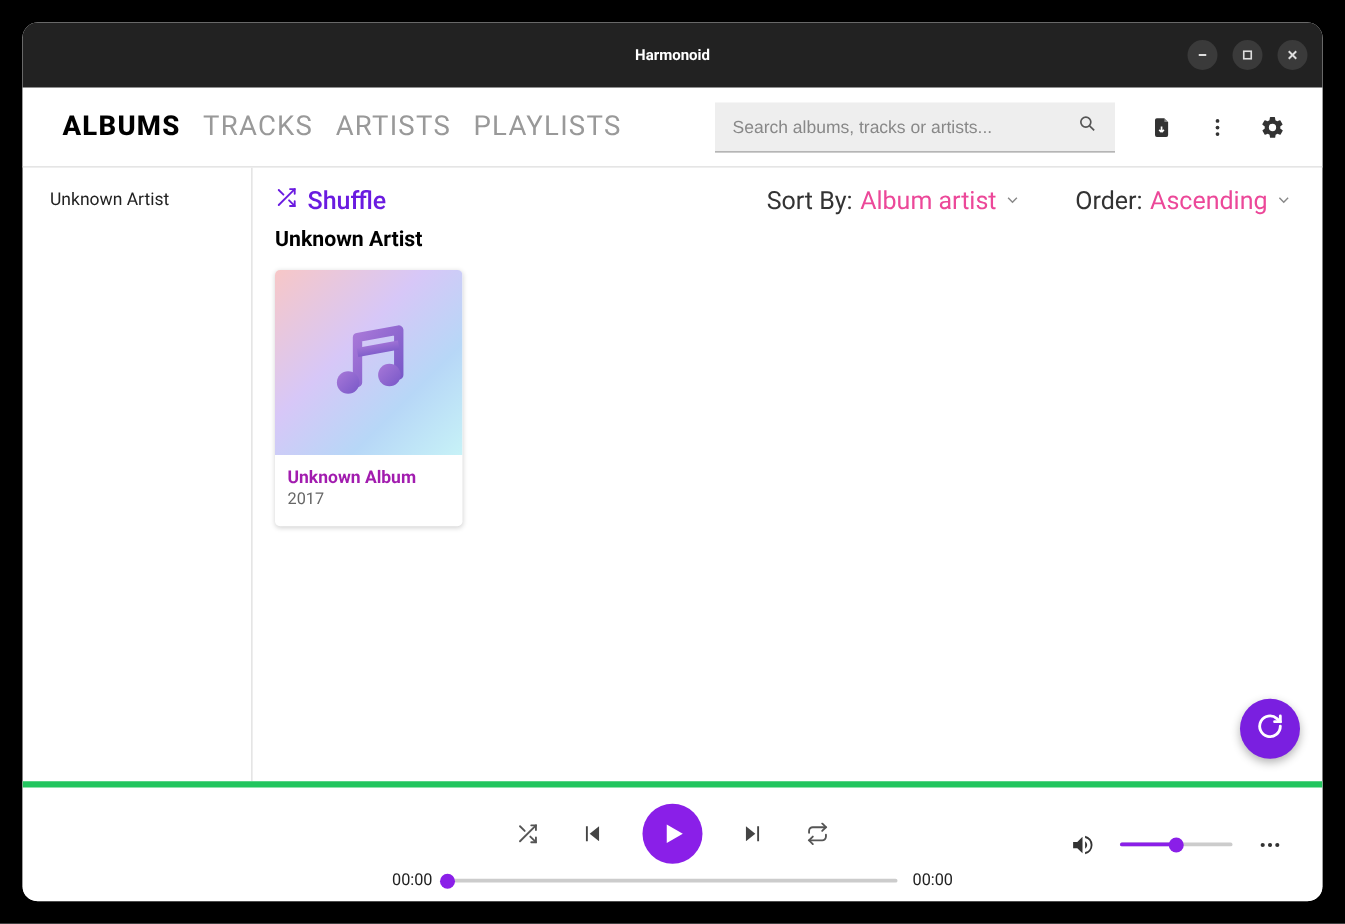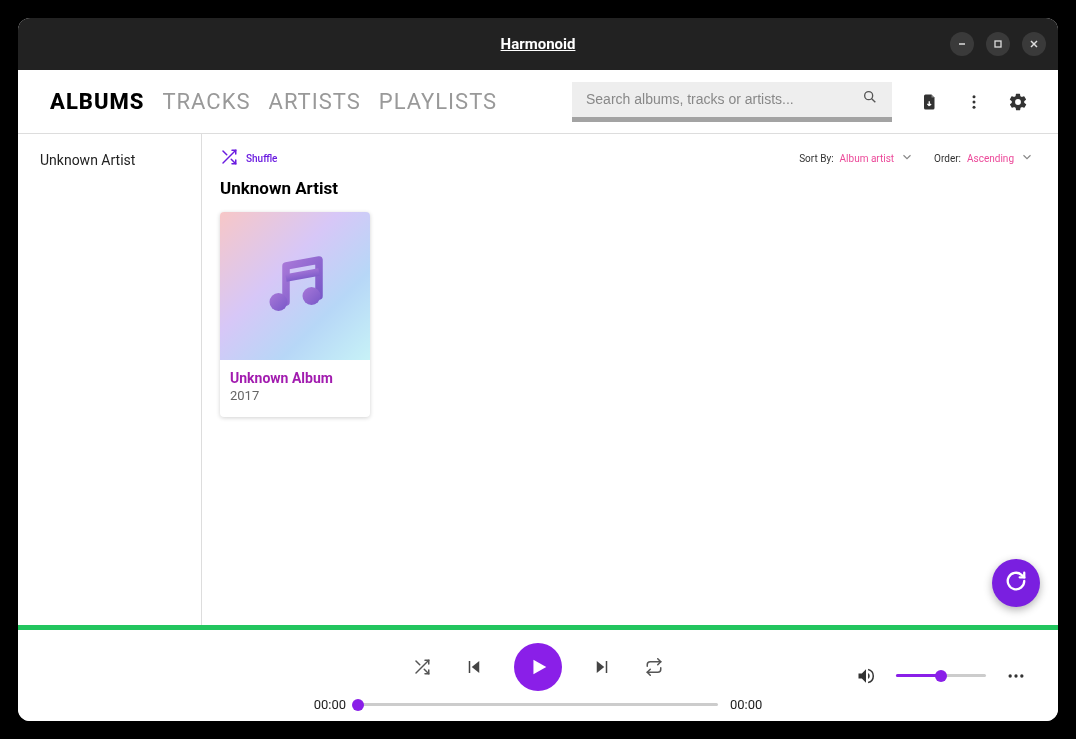--- a/index.html
+++ b/index.html
@@ -27,22 +27,21 @@
       height: 52px;
       background: #222;
       display: flex;
       align-items: center;
       justify-content: center;
       position: relative;
     }
     .titlebar-title {
       color: #fff;
       font-weight: 700;
-      font-size: 15px;
-      text-decoration: underline;
+      font-size: 12px;
     }
     .window-controls {
       position: absolute;
       right: 12px;
       display: flex;
       gap: 12px;
     }
     .win-btn {
       width: 24px;
       height: 24px;
@@ -69,21 +68,21 @@
       color: #999;
       letter-spacing: 1px;
       cursor: pointer;
     }
     .tab.active { font-weight: 800; color: #000; }
     .toolbar-spacer { flex: 1; }
     .search {
       width: 320px;
       height: 40px;
       background: #eee;
-      border-bottom: 5px solid #a3a3a3;
+      border-bottom: 1px solid #a3a3a3;
       display: flex;
       align-items: center;
       padding: 0 14px;
       gap: 10px;
     }
     .search-input {
       flex: 1;
       border: none;
       background: transparent;
       outline: none;
@@ -106,22 +105,23 @@
       color: #222;
     }
     .main {
       flex: 1;
       padding: 14px 24px 0 18px;
       position: relative;
     }
     .controls-row {
       display: flex;
       align-items: center;
-      font-size: 10px;
+      font-size: 20px;
       margin-bottom: 10px;
+      gap: 23px;
     }
     .shuffle-btn { display:flex; align-items:center; gap:8px; color:#6a1be0; cursor:pointer; font-weight:500; }
     .controls-spacer { flex:1; }
     .sort-group { display:flex; align-items:center; gap:6px; margin-left:20px; color:#333; }
     .sort-value { color:#ec4899; }
     .chevron { color:#888; }
     .section-title { font-size: 17px; font-weight:700; margin-bottom:14px; }
     .album-card {
       width: 150px;
       background:#fff;

